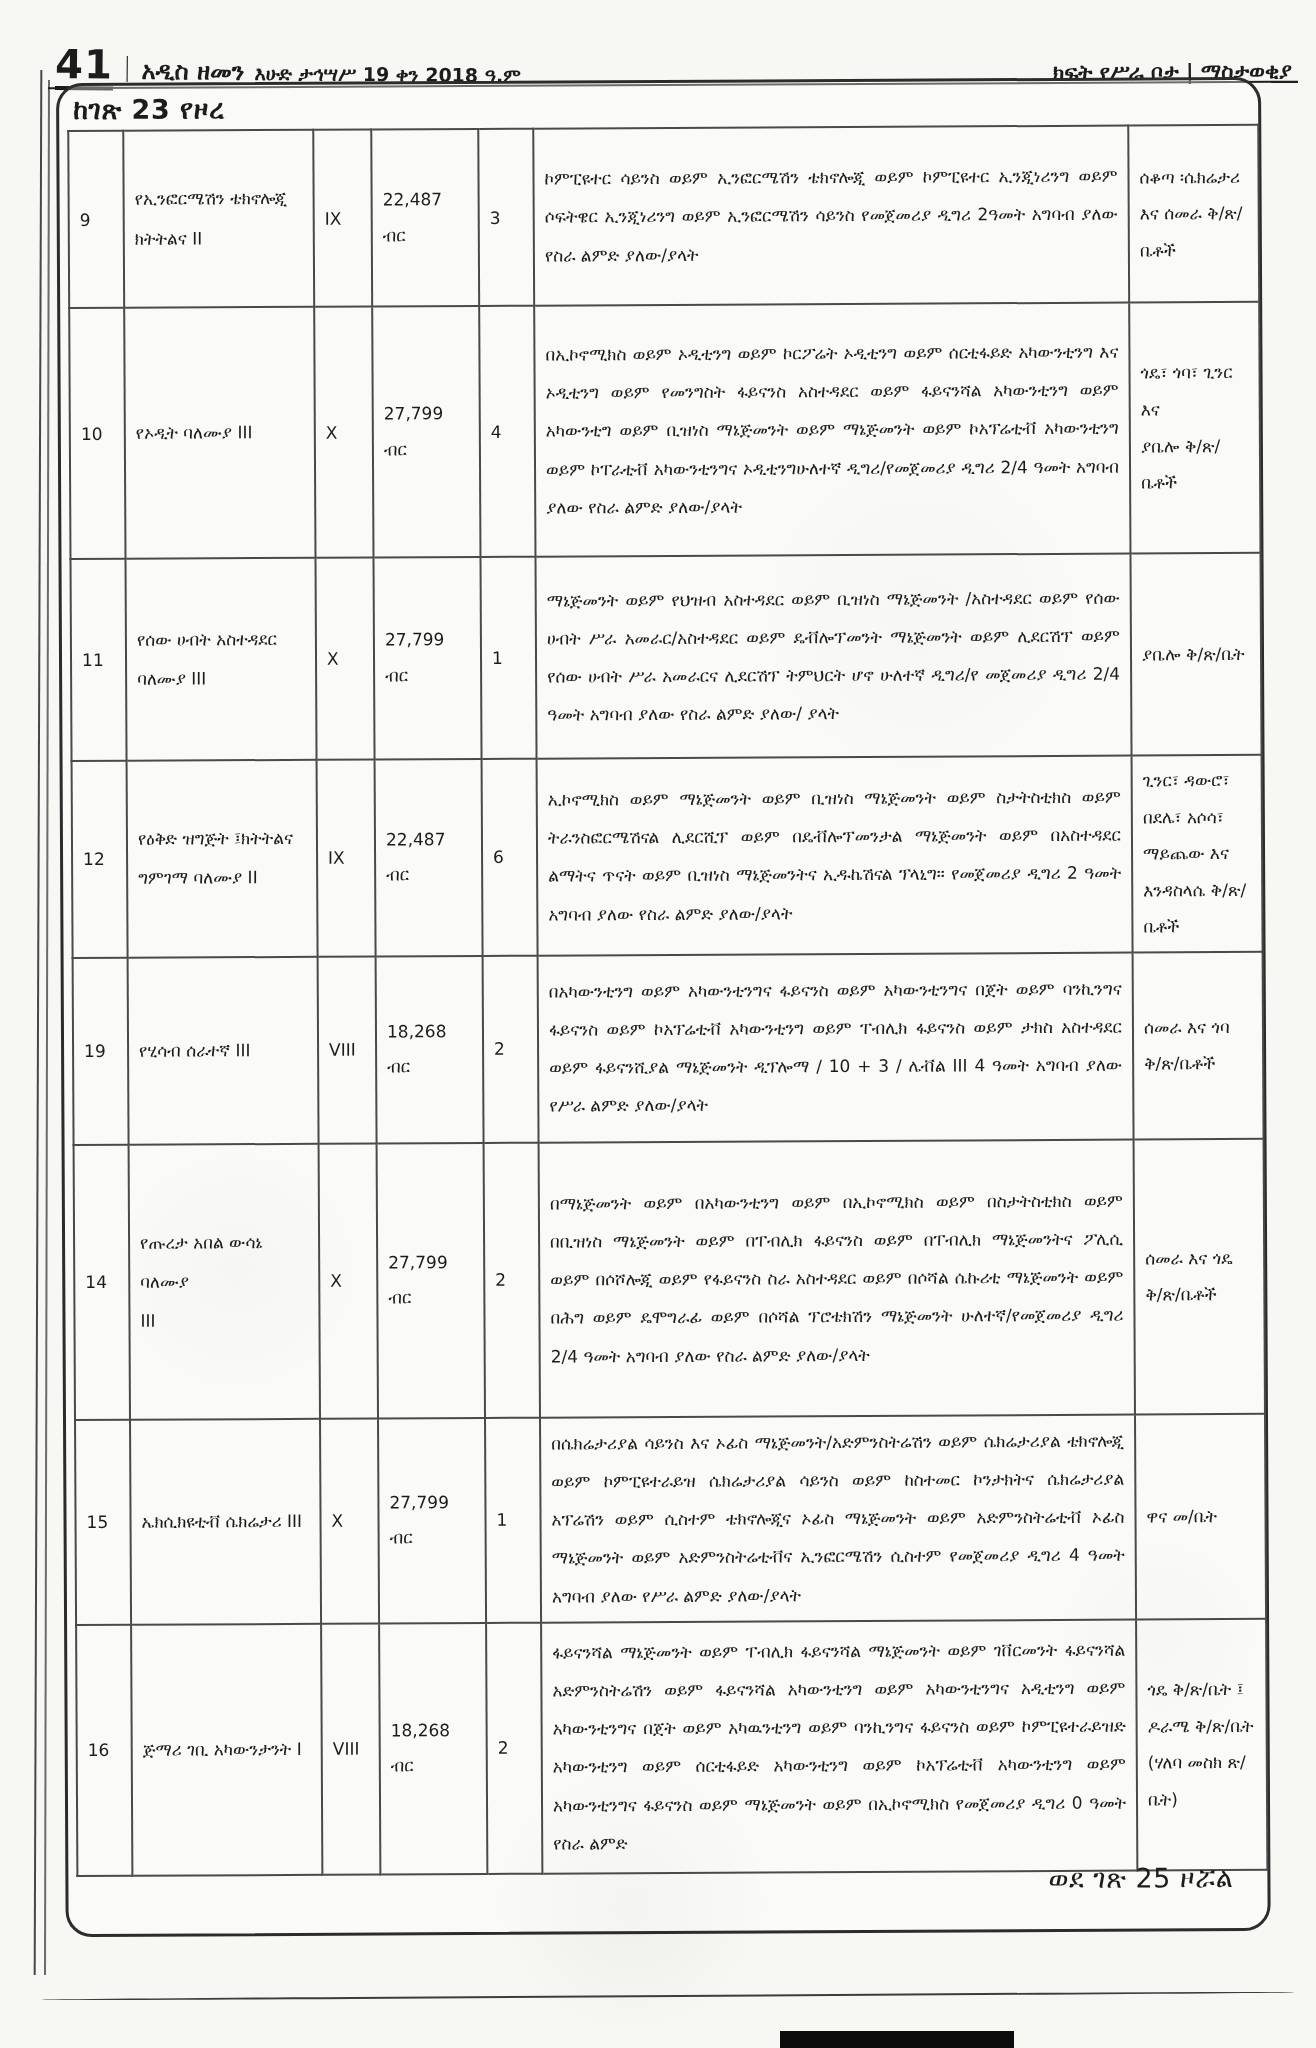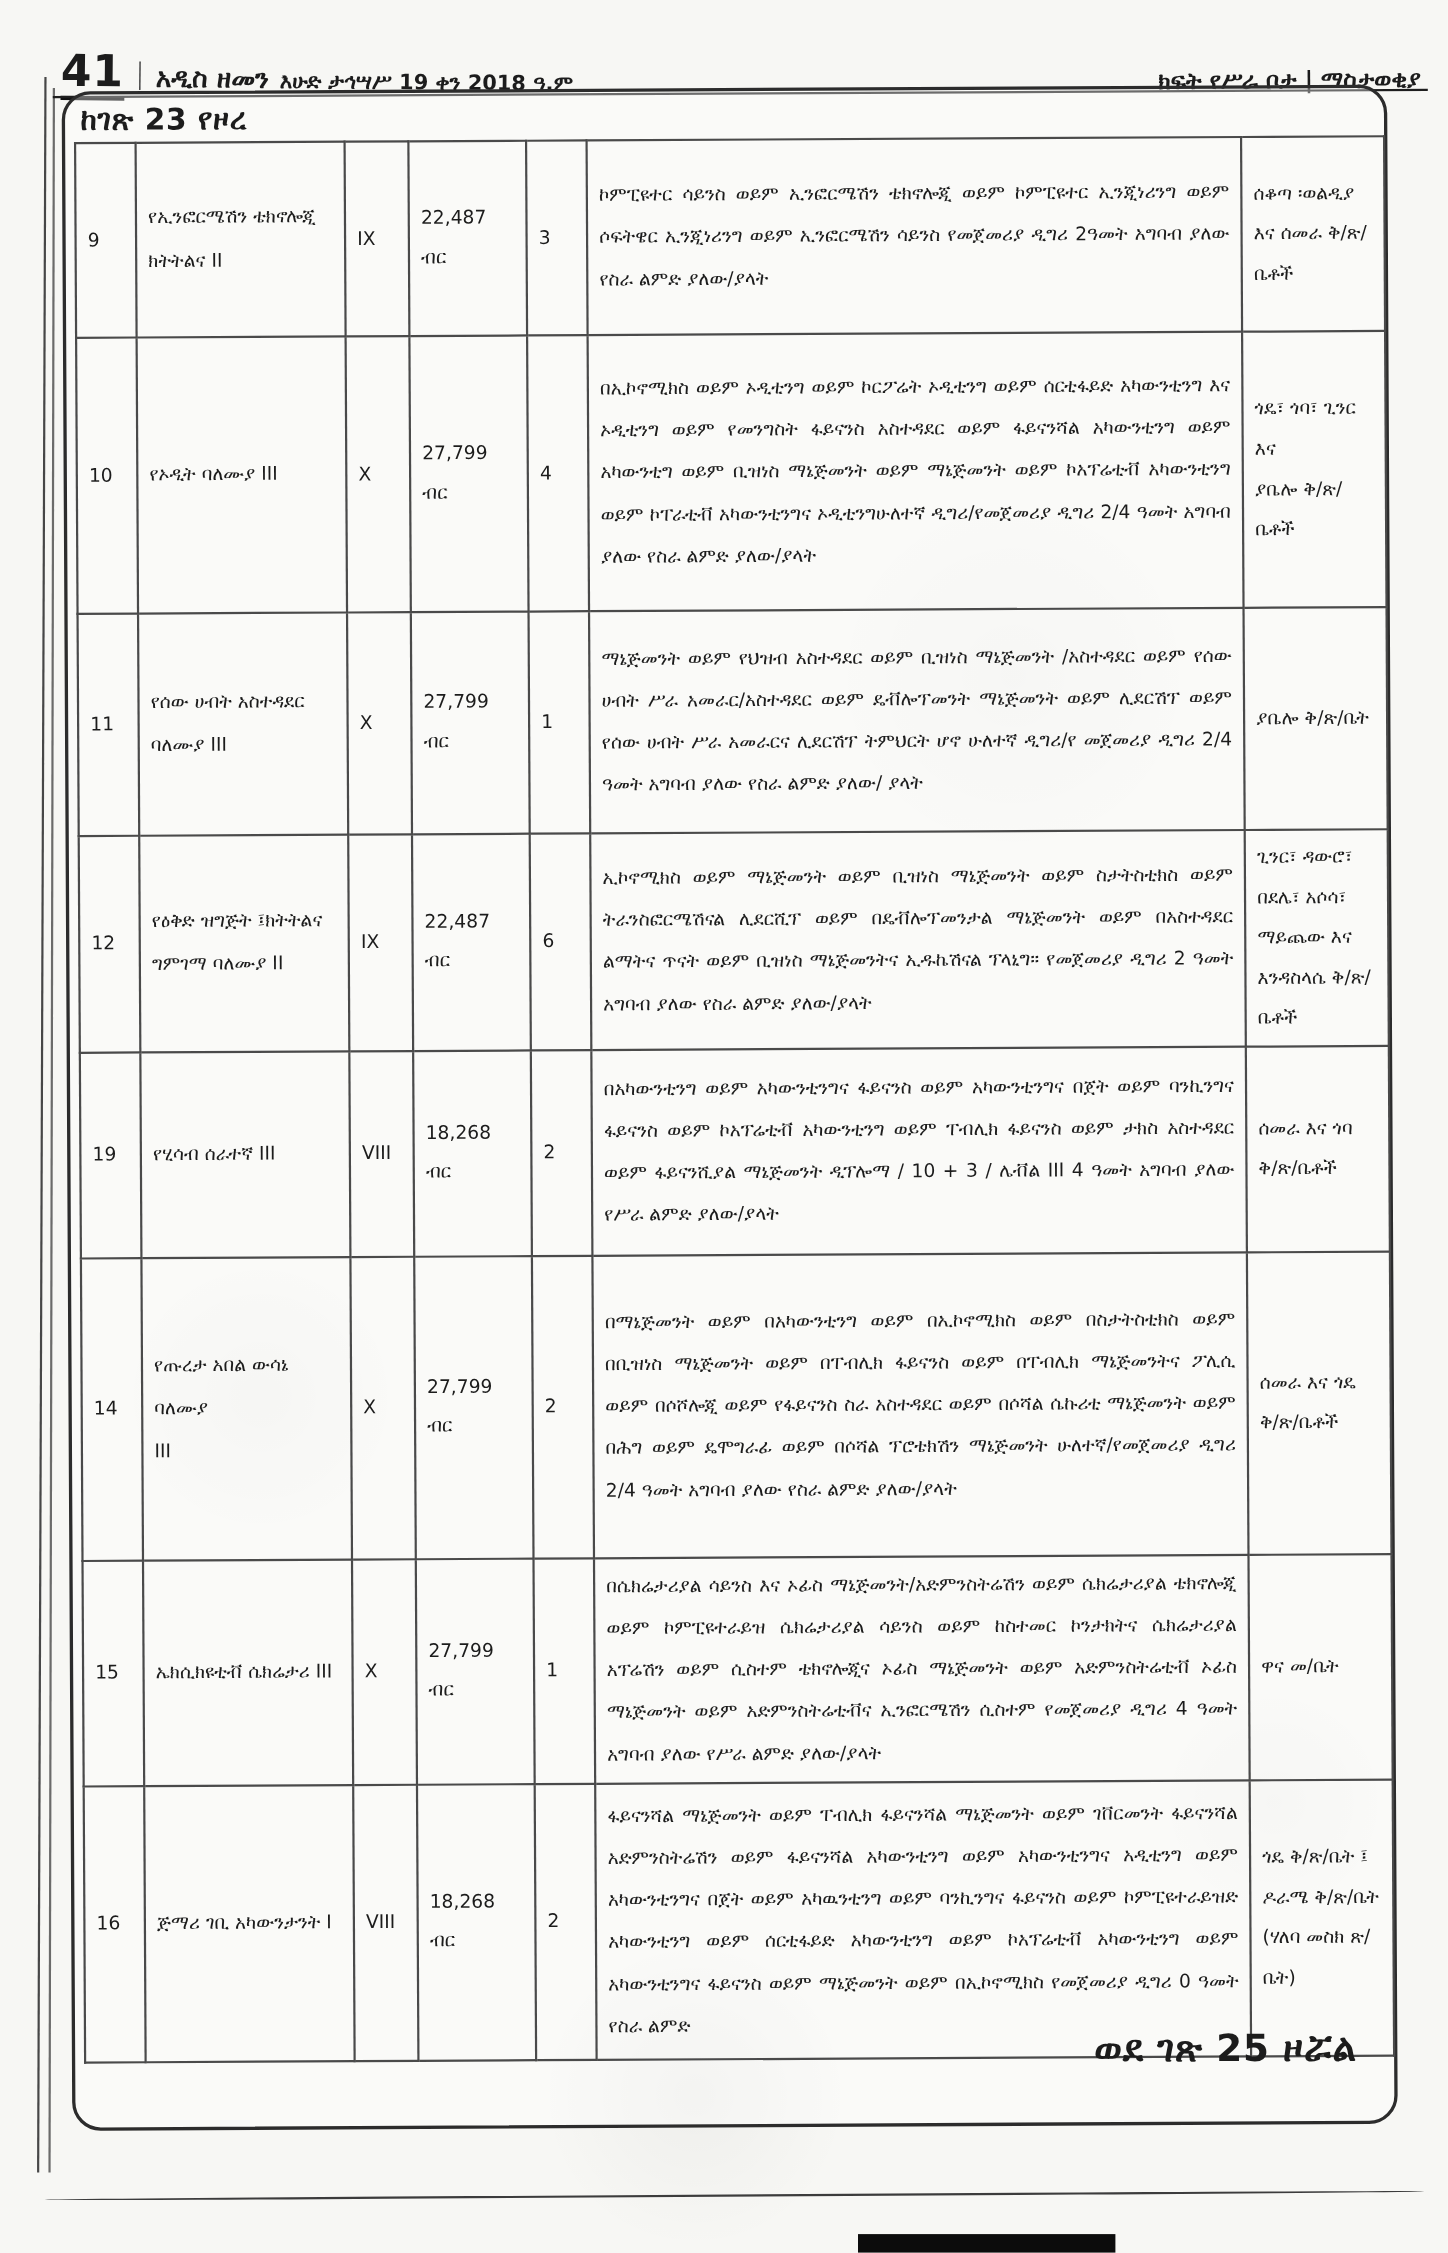--- a/index.html
+++ b/index.html
@@ -54,22 +54,22 @@
   td.c-grade{padding-left:12px;}
   td.c-salary{white-space:pre-line;line-height:2.1;padding-left:14px;}
   td.c-count{padding-left:10px;}
   td.c-desc{font-size:16.5px;line-height:2.25;text-align:justify;text-align-last:left;padding:10px 16px;}
   td.c-loc{white-space:pre-line;font-size:16.5px;line-height:2.15;padding-left:10px;}
 
   tr.h177{height:177px;} tr.h251{height:251px;} tr.h202{height:202px;}
   tr.h188{height:188px;} tr.h187{height:187px;} tr.h275{height:275px;}
 
   .continued-to{
-    position:absolute;right:34px;bottom:46px;
-    font-size:34px;font-weight:700;letter-spacing:.5px;
+    position:absolute;right:34px;bottom:34px;
+    font-size:27px;font-weight:400;letter-spacing:.5px;
   }
   .black-bar{position:absolute;left:780px;top:2031px;width:234px;height:17px;background:#0c0c0c;}
 </style>
 </head>
 <body>
 
 <div class="edge-line edge-line-1"></div>
 <div class="edge-line edge-line-2"></div>
 <div class="bottom-scan-line"></div>
 
@@ -100,21 +100,21 @@
     <tbody>
       <tr class="h177">
         <td class="c-no">9</td>
         <td class="c-title">የኢንፎርሜሽን ቴክኖሎጂ
 ክትትልና II</td>
         <td class="c-grade">IX</td>
         <td class="c-salary">22,487
 ብር</td>
         <td class="c-count">3</td>
         <td class="c-desc">ኮምፒዩተር ሳይንስ ወይም ኢንፎርሜሽን ቴክኖሎጂ ወይም ኮምፒዩተር ኢንጂነሪንግ ወይም ሶፍትዌር ኢንጂነሪንግ ወይም ኢንፎርሜሽን ሳይንስ የመጀመሪያ ዲግሪ 2ዓመት አግባብ ያለው የስራ ልምድ ያለው/ያላት</td>
-        <td class="c-loc">ሰቆጣ ፡ወልዲያ
+        <td class="c-loc">ሰቆጣ ፡ሴክሬታሪ
 እና ሰመራ ቅ/ጽ/
 ቤቶች</td>
       </tr>
       <tr class="h251">
         <td class="c-no">10</td>
         <td class="c-title">የኦዲት ባለሙያ III</td>
         <td class="c-grade">X</td>
         <td class="c-salary">27,799
 ብር</td>
         <td class="c-count">4</td>

